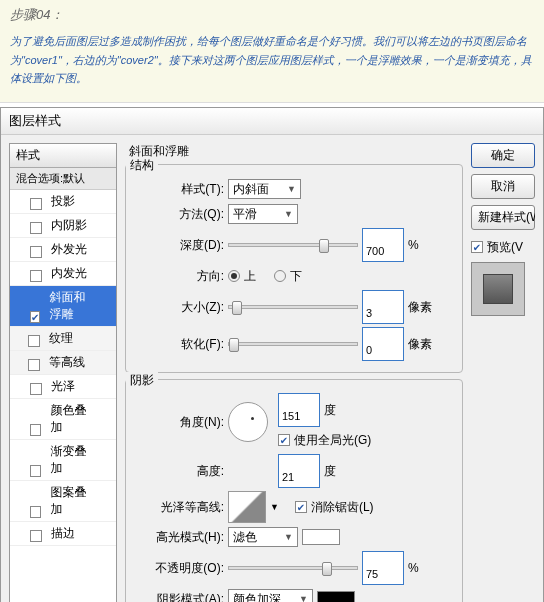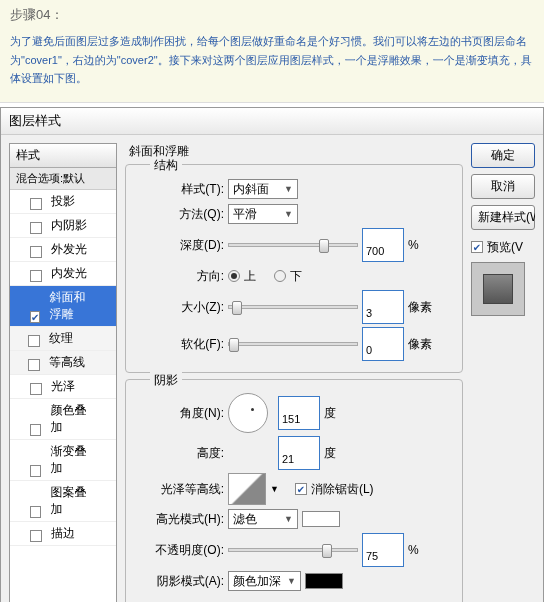--- a/index.html
+++ b/index.html
@@ -1,37 +1,37 @@
 <!DOCTYPE html>
 <html><head>
 <meta charset="utf-8">
 <style>
 * { box-sizing: border-box; margin: 0; padding: 0; }
 body { font-family: "Microsoft YaHei", SimSun, sans-serif; font-size: 12px; background: #fff; width: 544px; }
-.tutorial { background: #f9f9e8; padding: 6px 10px 14px; border-bottom: 1px solid #ddd; }
+.tutorial { background: #f9f9e8; padding: 6px 10px 14px; border-bottom: 1px solid #ddd; font-style: italic; }
 .step-title { color: #666; font-size: 13px; margin-bottom: 8px; }
 .step-text { color: #2a5aa8; font-size: 11px; line-height: 1.7; }
 .dialog { background: #f0f0f0; border: 1px solid #999; margin-top: 4px; }
 .dialog-title { background: linear-gradient(#fff,#e9e9e9); padding: 4px 8px; font-size: 13px; border-bottom: 1px solid #ccc; }
 .dialog-body { display: flex; padding: 8px; gap: 8px; }
 .styles-panel { width: 108px; border: 1px solid #999; background: #fff; }
 .styles-header { background: linear-gradient(#fff,#e3e3e3); padding: 3px 6px; border-bottom: 1px solid #aaa; }
 .styles-sub { background: #e8e8e8; padding: 3px 6px; font-size: 11px; border-bottom: 1px solid #ccc; }
 .style-item { padding: 3px 20px; display: flex; align-items: flex-end; gap: 9px; border-bottom: 1px solid #eee; }
 .style-item.selected { background: #3875d7; color: #fff; }
 .style-item.sub { padding-left: 18px; background: #f4f4f4; }
 .cb { width: 12px; height: 12px; border: 1px solid #888; background: #fff; display: inline-flex; align-items: center; justify-content: center; font-size: 10px; color: #333; }
 .cb.checked::after { content: "✔"; color: #2a5aa8; }
 .main-panel { flex: 1; }
 .fieldset { border: 1px solid #b8b8b8; border-radius: 4px; padding: 10px 8px 8px; margin-bottom: 6px; position: relative; }
-.fieldset-title { position: absolute; top: -8px; left: 24px; background: #f0f0f0; padding: 0 4px; font-size: 12px; }
+.fieldset-title { position: absolute; top: -8px; left: 0; background: #f0f0f0; padding: 0 4px; font-size: 12px; }
 .section-title { font-size: 12px; margin-bottom: 4px; padding-left: 4px; }
 .row { display: flex; align-items: center; margin: 3px 0; gap: 4px; min-height: 22px; }
 .label { width: 90px; text-align: right; font-size: 12px; }
-.select { border: 1px solid #888; background: #fff; padding: 1px 4px; min-width: 70px; height: 20px; display: inline-flex; align-items: center; justify-content: space-between; gap: 6px; }
+.select { border: 1px solid #888; background: #fff; padding: 1px 4px; min-width: 70px; height: 20px; display: inline-flex; align-items: center; justify-content: space-between; gap: 18px; }
 .select .arrow { font-size: 9px; color: #555; }
 .slider { flex: 1; height: 4px; background: #ddd; border: 1px solid #aaa; position: relative; max-width: 130px; }
 .slider .thumb { position: absolute; top: -5px; width: 10px; height: 14px; background: linear-gradient(#fff,#ccc); border: 1px solid #888; border-radius: 2px; }
 .num-input { border: 1px solid #3a7ac8; background: #fff; width: 42px; height: 18px; padding: 16px 3px; text-align: left; font-size: 11px; }
 .num-input.hl { background: #3875d7; color: #fff; margin-top: 48px; }
 .unit { font-size: 12px; width: 28px; }
 .radio { width: 12px; height: 12px; border: 1px solid #888; border-radius: 50%; display: inline-flex; align-items: center; justify-content: center; }
 .radio.on::after { content: ""; width: 6px; height: 6px; background: #333; border-radius: 50%; }
 .angle-wheel { width: 40px; height: 40px; border: 1px solid #999; border-radius: 50%; background: #fff; position: relative; display: inline-block; margin-right: 6px; }
 .angle-wheel::after { content: ""; position: absolute; width: 3px; height: 3px; background: #333; border-radius: 50%; top: 14px; left: 22px; }
@@ -168,20 +168,24 @@
       <div class="fieldset">
         <div class="fieldset-title">阴影</div>
         <div class="row">
           <span class="label">角度(N):</span>
           <span class="angle-wheel"></span>
           <div>
             <div class="row" style="margin:0">
               <span class="num-input">151</span>
               <span class="unit">度</span>
             </div>
+            <div class="row" style="margin:2px 0 0">
+              <span class="cb checked"></span>
+              <span>使用全局光(G)</span>
+            </div>
           </div>
         </div>
         <div class="row">
           <span class="label">高度:</span>
           <span style="width:46px"></span>
           <span class="num-input">21</span>
           <span class="unit">度</span>
         </div>
         <div class="row">
           <span class="label">光泽等高线:</span>

